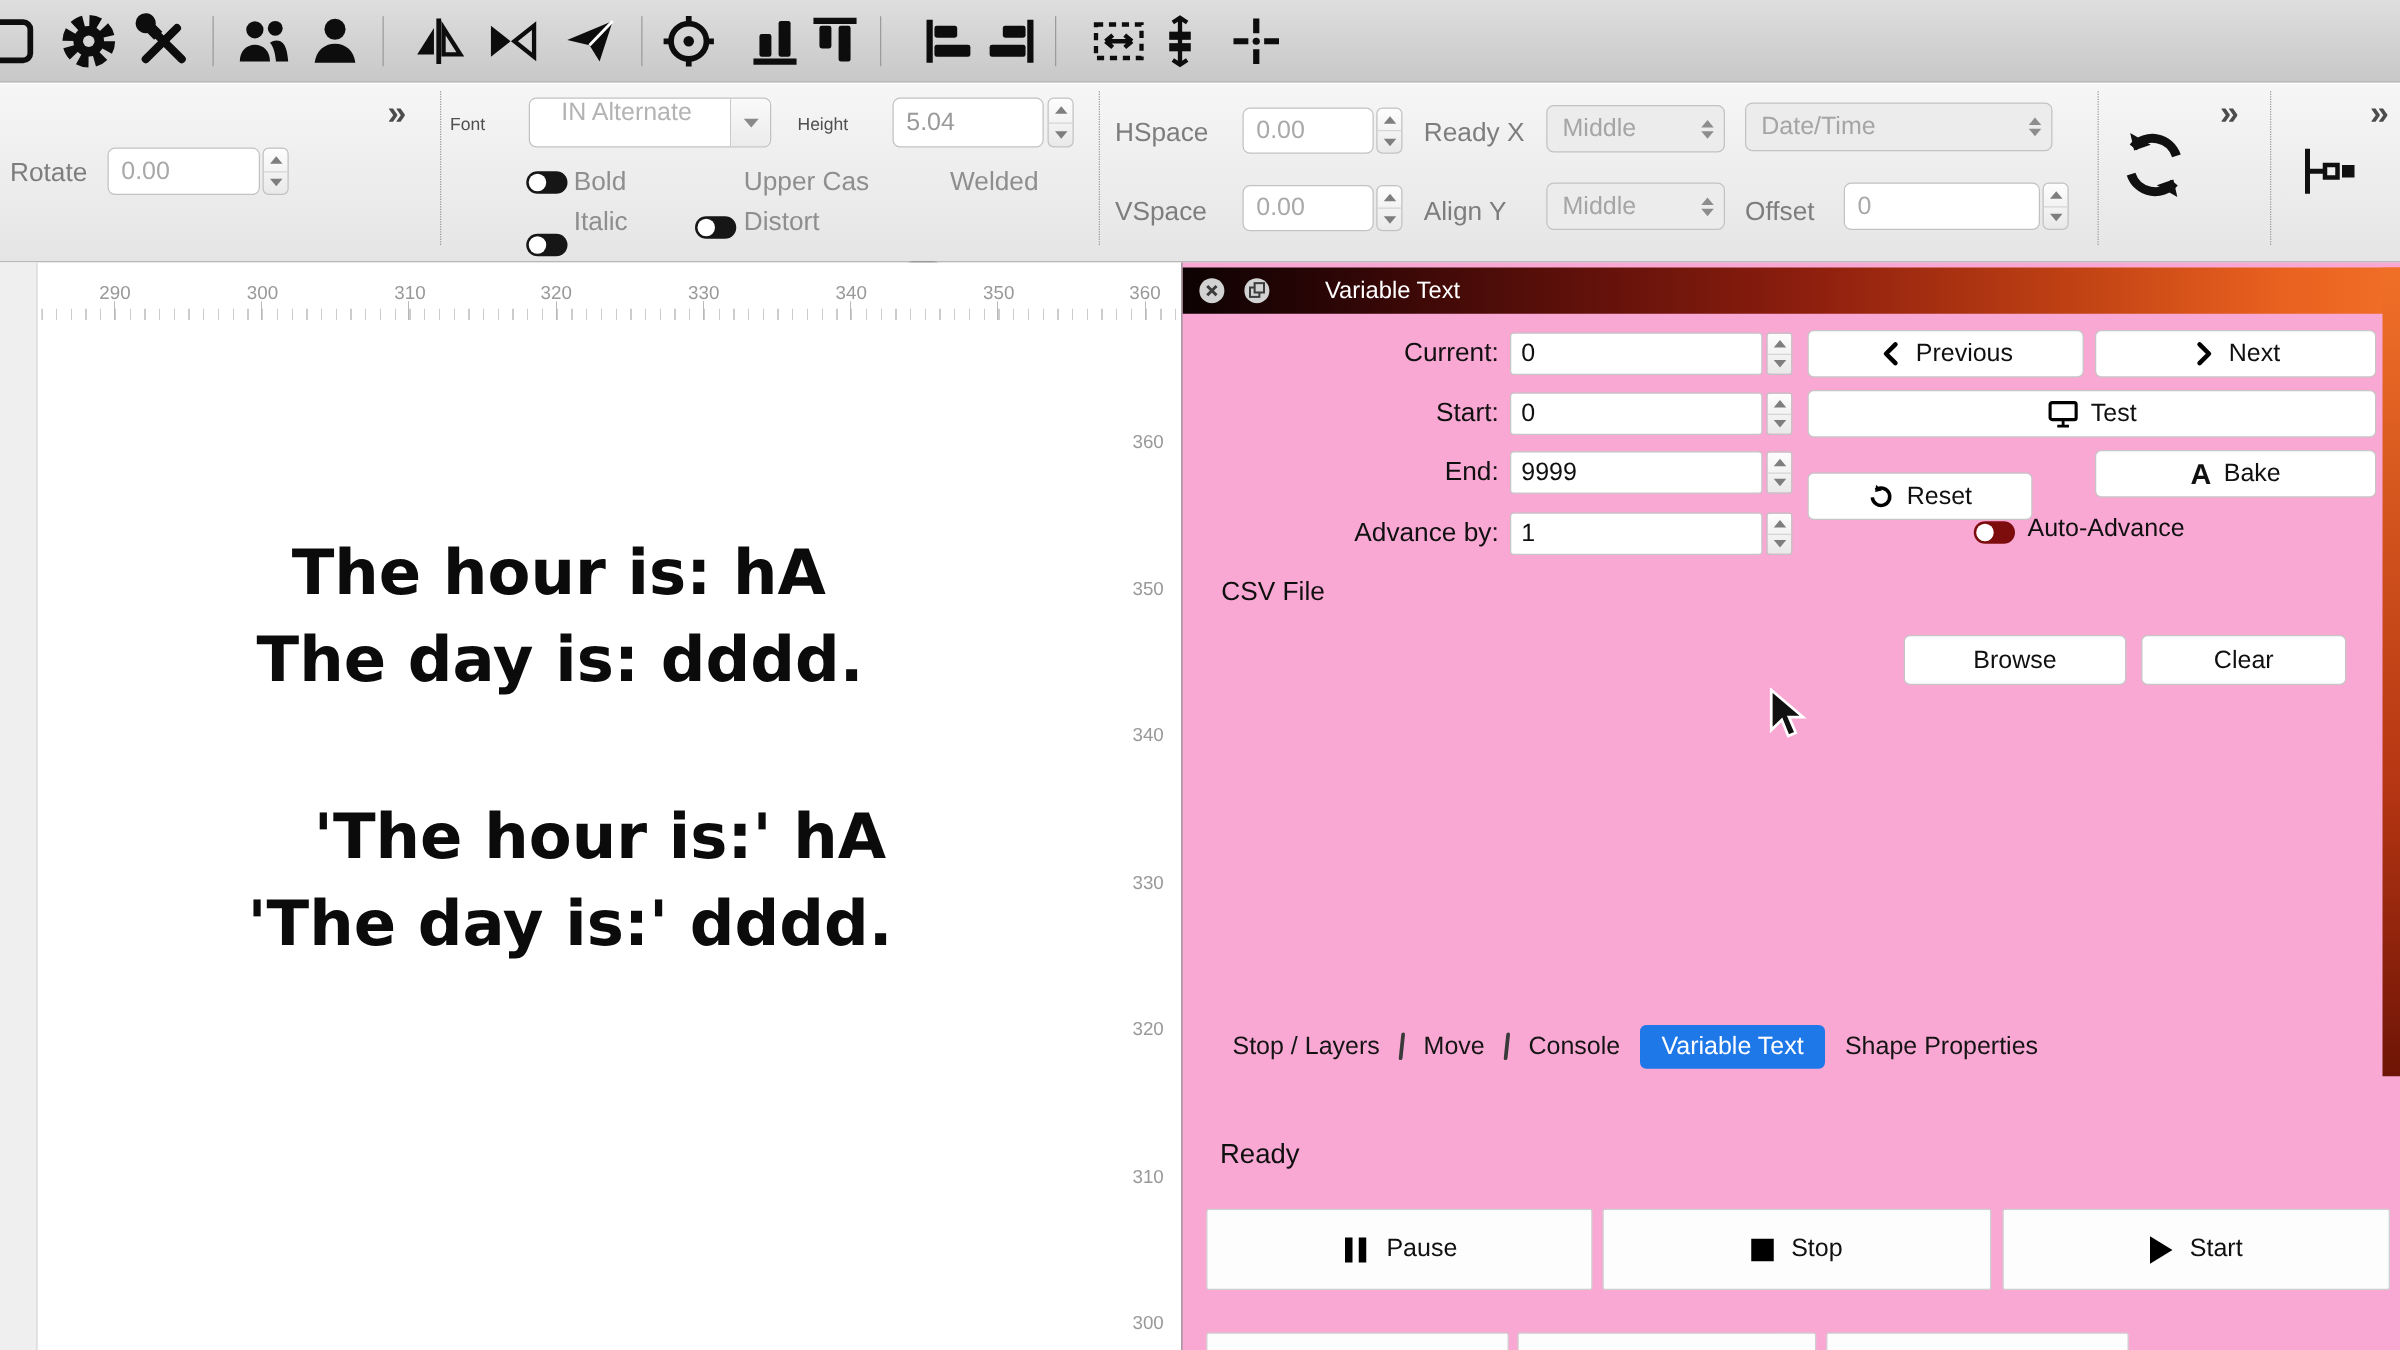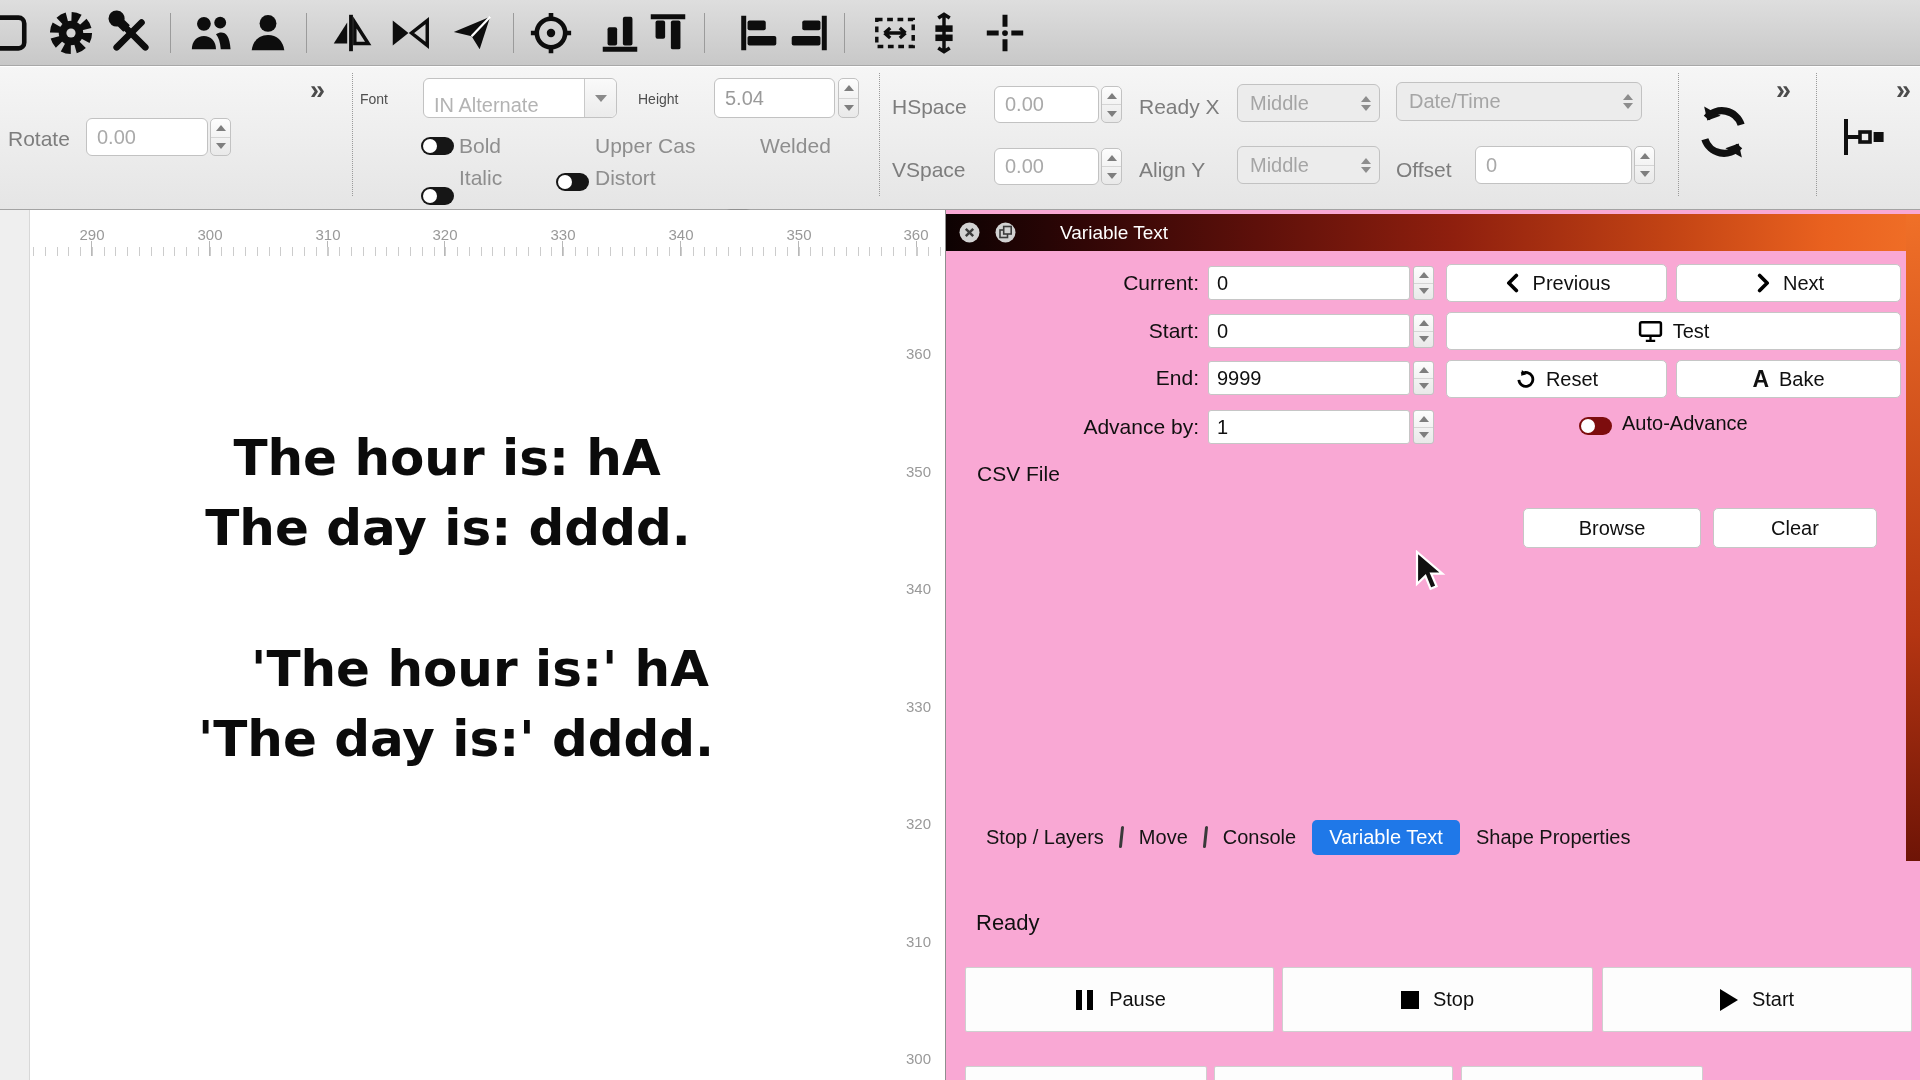--- a/index.html
+++ b/index.html
@@ -28,21 +28,21 @@
   .stepper .up::after,.stepper .dn::after{content:"";position:absolute;left:50%;top:50%;
     transform:translate(-50%,-50%);border-left:5px solid transparent;border-right:5px solid transparent;}
   .stepper .up::after{border-bottom:6px solid #7e7e7e;}
   .stepper .dn::after{border-top:6px solid #7e7e7e;}
   .combo{background:#ececec;border:1px solid #c2c2c2;border-radius:6px;color:#a5a5a5;font-size:20px;
          display:flex;align-items:center;padding-left:12px;}
   .combo .ud{margin-left:auto;margin-right:8px;display:flex;flex-direction:column;gap:3px;}
   .combo .ud i{display:block;width:0;height:0;border-left:5px solid transparent;border-right:5px solid transparent;}
   .combo .ud .u{border-bottom:6px solid #8d8d8d;}
   .combo .ud .d{border-top:6px solid #8d8d8d;}
-  .fcombo{background:#fff;border:1px solid #c2c2c2;border-radius:6px;display:flex;align-items:flex-end;}
+  .fcombo{background:#fff;border:1px solid #c2c2c2;border-radius:6px;display:flex;align-items:flex-start;padding-left:15px;}
   .fval{color:#b3b3b3;font-size:20px;padding-left:10px;flex:1;white-space:nowrap;overflow:hidden;}
   .fbtn{width:32px;align-self:stretch;border-left:1px solid #c9c9c9;display:flex;align-items:center;
         justify-content:center;background:linear-gradient(#fafafa,#ebebeb);border-radius:0 6px 6px 0;}
   .fbtn i{width:0;height:0;border-left:6px solid transparent;border-right:6px solid transparent;border-top:7px solid #8a8a8a;}
   .toggle{width:33px;height:18px;border-radius:10px;background:#161616;position:relative;}
   .toggle::after{content:"";position:absolute;top:2px;left:2px;width:14px;height:14px;border-radius:50%;background:#fff;}
   .toggle.on::after{left:auto;right:2px;background:#ececec;}
   .toggle.gray{background:#8f8f8f;}
   .toggle.red{background:#7d0d0d;}
 
@@ -394,21 +394,21 @@
         </svg>
       <span>Next</span>
     </div>
     <div class="abs btn" style="left:500px;top:102px;width:455px;height:38px">
       <svg width="25" height="23" viewBox="0 0 24 22">
           <rect x="2" y="2" width="20" height="13" rx="1.5" fill="none" stroke="#000" stroke-width="2.4"></rect>
           <path d="M12 15v4M7.5 20h9" stroke="#000" stroke-width="2.2" fill="none"></path>
         </svg>
       <span>Test</span>
     </div>
-    <div class="abs btn" style="left:500px;top:150px;width:221px;height:38px">
+    <div class="abs btn" style="left:500px;top:168px;width:180px;height:38px">
       <svg width="21" height="21" viewBox="0 0 24 24">
           <path d="M7.5 5.5A8 8 0 1 1 4.4 12.5" fill="none" stroke="#000" stroke-width="3.2"></path>
           <path d="M7.9 1 7 7.6l6.2-1.5z" fill="#000"></path>
         </svg>
       <span>Reset</span>
     </div>
     <div class="abs btn" style="left:730px;top:150px;width:225px;height:38px">
       <span class="bakeA">A</span>
       <span>Bake</span>
     </div>

